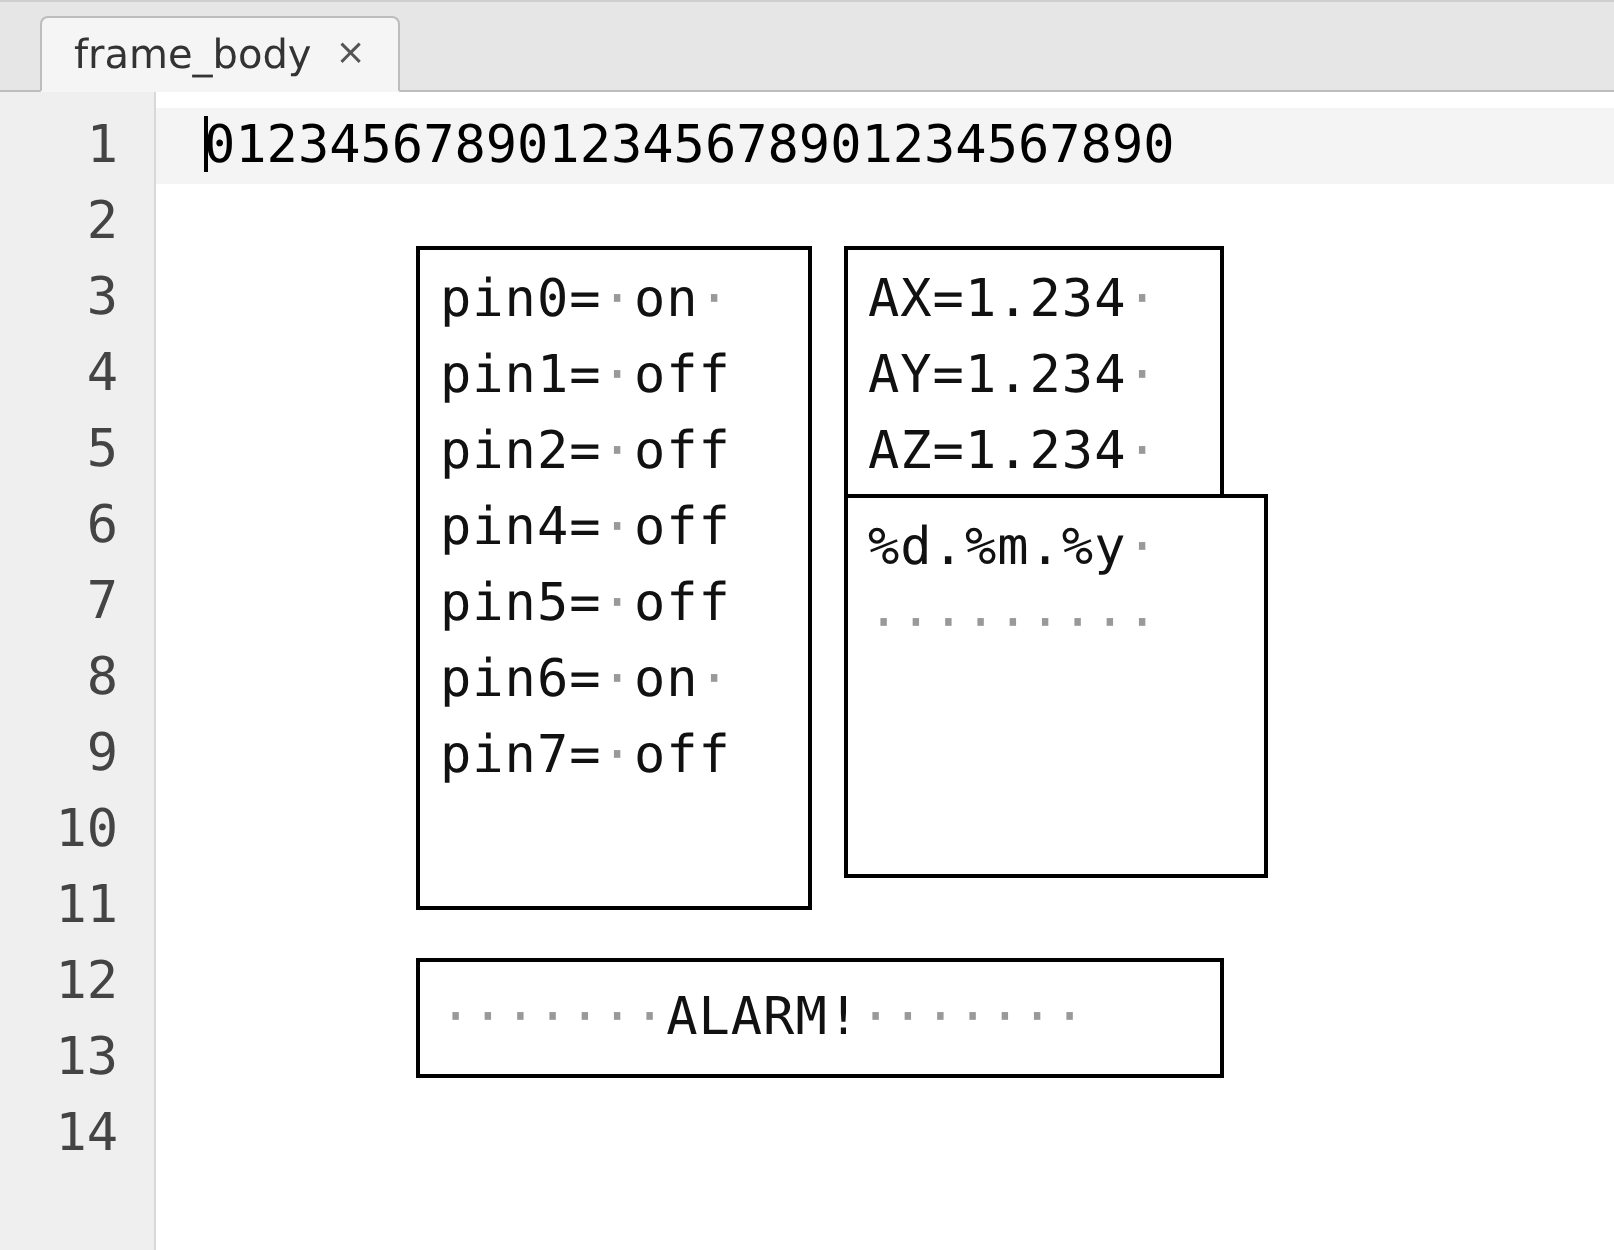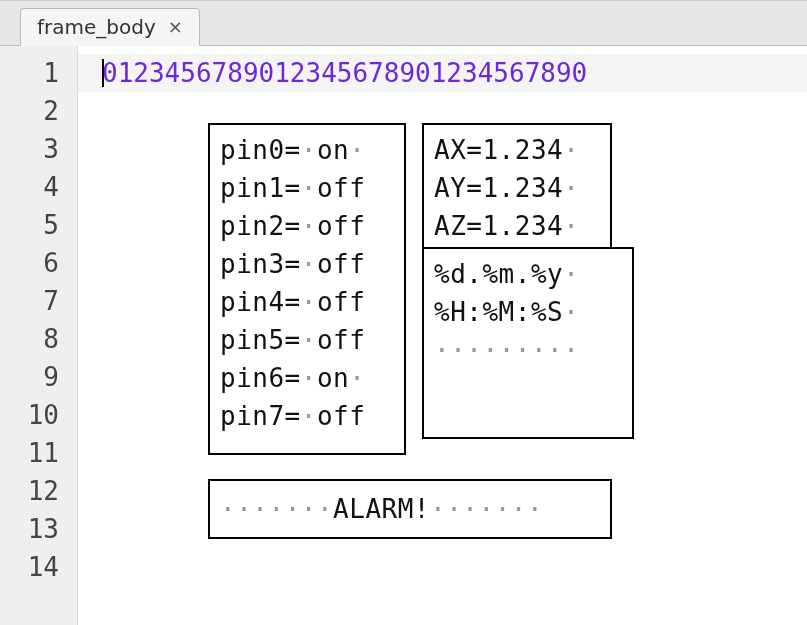--- a/index.html
+++ b/index.html
@@ -81,21 +81,21 @@
   .content {
     flex: 1;
     padding-top: 8px;
     position: relative;
   }
   .content .row {
     height: 38px;
     line-height: 38px;
     font-family: "DejaVu Sans Mono","Menlo","Consolas",monospace;
     font-size: 26px;
-    color: #6d28d9;
+    color: #000000;
     padding-left: 24px;
     background: #fff;
     white-space: pre;
   }
   .content .row.current {
     background: #f4f4f4;
   }
   .content .row.current::before {
     content:"";
     display:inline-block;
@@ -180,34 +180,32 @@
       <div class="row"></div>
       <div class="row"></div>
       <div class="row"></div>
       <div class="row"></div>
 
       <div class="overlay">
         <div class="box pins" id="box-pins">
             <div class="bline">pin0=<span class="ws">·</span>on<span class="ws">·</span></div>
             <div class="bline">pin1=<span class="ws">·</span>off</div>
             <div class="bline">pin2=<span class="ws">·</span>off</div>
-            <div class="bline">pin3=<span class="ws">·</span>off</div>
             <div class="bline">pin4=<span class="ws">·</span>off</div>
             <div class="bline">pin5=<span class="ws">·</span>off</div>
             <div class="bline">pin6=<span class="ws">·</span>on<span class="ws">·</span></div>
             <div class="bline">pin7=<span class="ws">·</span>off</div>
           </div>
         <div class="box accel" id="box-accel">
             <div class="bline">AX=1.234<span class="ws">·</span></div>
             <div class="bline">AY=1.234<span class="ws">·</span></div>
             <div class="bline">AZ=1.234<span class="ws">·</span></div>
           </div>
         <div class="box clock" id="box-clock">
             <div class="bline">%d.%m.%y<span class="ws">·</span></div>
-            <div class="bline">%H:%M:%S<span class="ws">·</span></div>
             <div class="bline"><span class="ws">·</span><span class="ws">·</span><span class="ws">·</span><span class="ws">·</span><span class="ws">·</span><span class="ws">·</span><span class="ws">·</span><span class="ws">·</span><span class="ws">·</span></div>
           </div>
         <div class="box alarm">
           <div class="bline"><span class="ws">·</span><span class="ws">·</span><span class="ws">·</span><span class="ws">·</span><span class="ws">·</span><span class="ws">·</span><span class="ws">·</span>ALARM!<span class="ws">·</span><span class="ws">·</span><span class="ws">·</span><span class="ws">·</span><span class="ws">·</span><span class="ws">·</span><span class="ws">·</span></div>
         </div>
       </div>
     </div>
   </div>
 
 </div>

